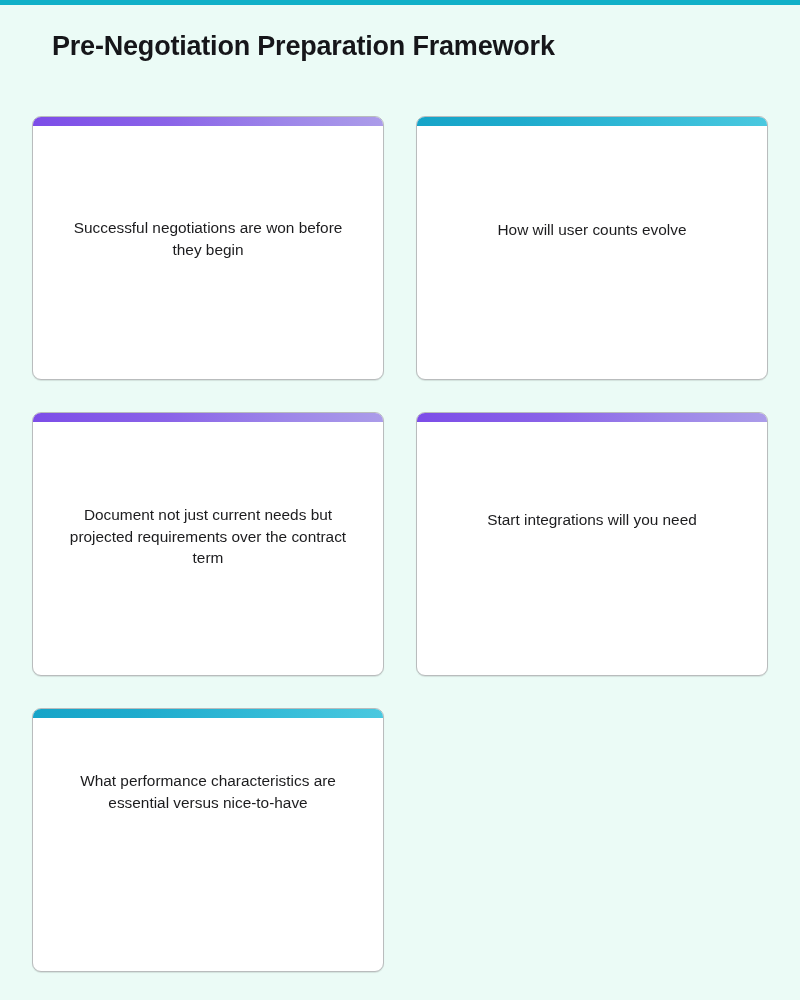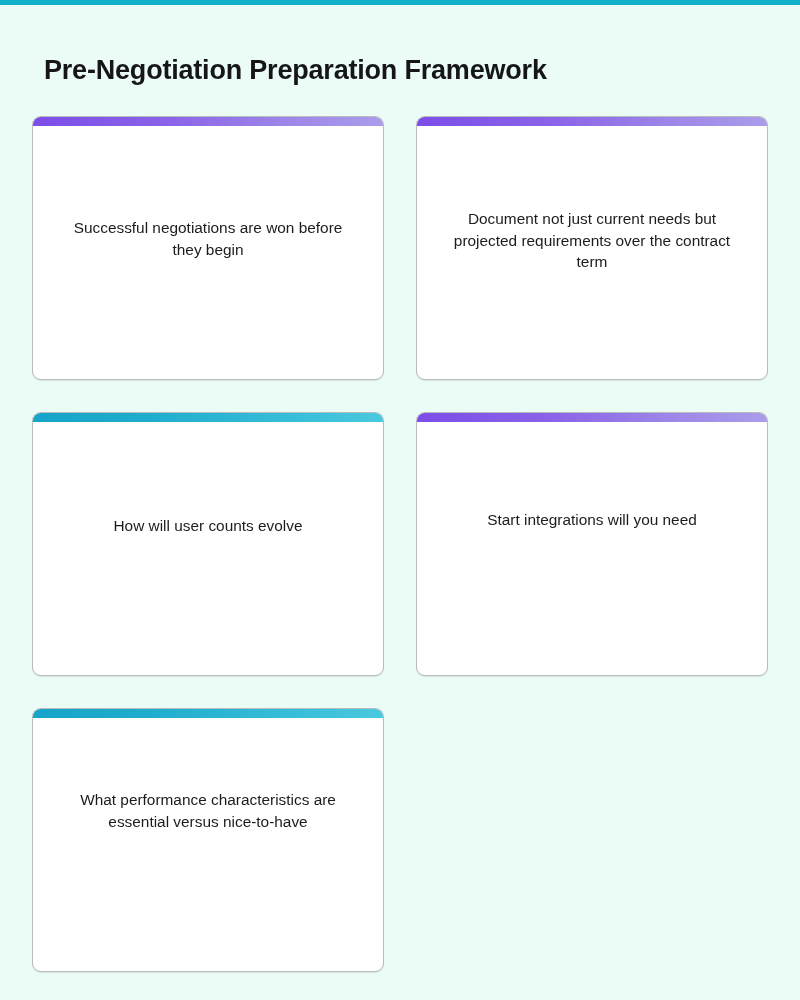--- a/index.html
+++ b/index.html
@@ -21,27 +21,26 @@
     top: 0;
     left: 0;
     width: 800px;
     height: 5px;
     background: #10b0c8;
   }
 
   #page-title {
     position: absolute;
     top: 31px;
-    left: 44px;
+    left: 52px;
     font-size: 27px;
     font-weight: bold;
     color: #16161a;
     letter-spacing: -0.2px;
     white-space: nowrap;
-    margin-top: 24px;
   }
 
   #card-grid {
     position: absolute;
     top: 116px;
     left: 32px;
     width: 720px;
     display: grid;
     grid-template-columns: 352px 352px;
     grid-template-rows: 264px 264px 264px;
@@ -95,50 +94,50 @@
 
   
   .card[data-row="1"] .card-body { align-items: flex-start; padding-top: 91px; }
   .card[data-row="2"] .card-body { align-items: flex-start; padding-top: 0; }
   .card[data-row="2"] .card-text { margin-top: 0; }
   .card[data-row="3"] .card-body { align-items: flex-start; padding-top: 88px; }
 
   .card[data-pos="r2c1"] .card-body { padding-top: 82px; }
   .card[data-pos="r2c2"] .card-body { padding-top: 93px; }
   .card[data-pos="r3c1"] .card-body { padding-top: 87px; }
-  .card[data-pos="r3c2"] .card-body { padding-top: 71px; }
+  .card[data-pos="r3c2"] .card-body { padding-top: 52px; }
 </style>
 </head>
 <body>
 
 <div id="top-accent-bar"></div>
 
 <h1 id="page-title">Pre-Negotiation Preparation Framework</h1>
 
 <div id="card-grid">
 
   <div class="card accent-purple" data-pos="r1c1" data-row="1">
     <div class="card-accent"></div>
     <div class="card-body">
       <div class="card-text">Successful negotiations are won before they begin</div>
     </div>
   </div>
 
 
+  <div class="card accent-cyan" data-pos="r2c2" data-row="2">
+    <div class="card-accent"></div>
+    <div class="card-body">
+      <div class="card-text">How will user counts evolve</div>
+    </div>
+  </div>
+
   <div class="card accent-purple" data-pos="r2c1" data-row="2">
     <div class="card-accent"></div>
     <div class="card-body">
       <div class="card-text">Document not just current needs but projected requirements over the contract term</div>
-    </div>
-  </div>
-
-  <div class="card accent-cyan" data-pos="r2c2" data-row="2">
-    <div class="card-accent"></div>
-    <div class="card-body">
-      <div class="card-text">How will user counts evolve</div>
     </div>
   </div>
 
   <div class="card accent-purple" data-pos="r3c1" data-row="3">
     <div class="card-accent"></div>
     <div class="card-body">
       <div class="card-text">Start integrations will you need</div>
     </div>
   </div>
 

